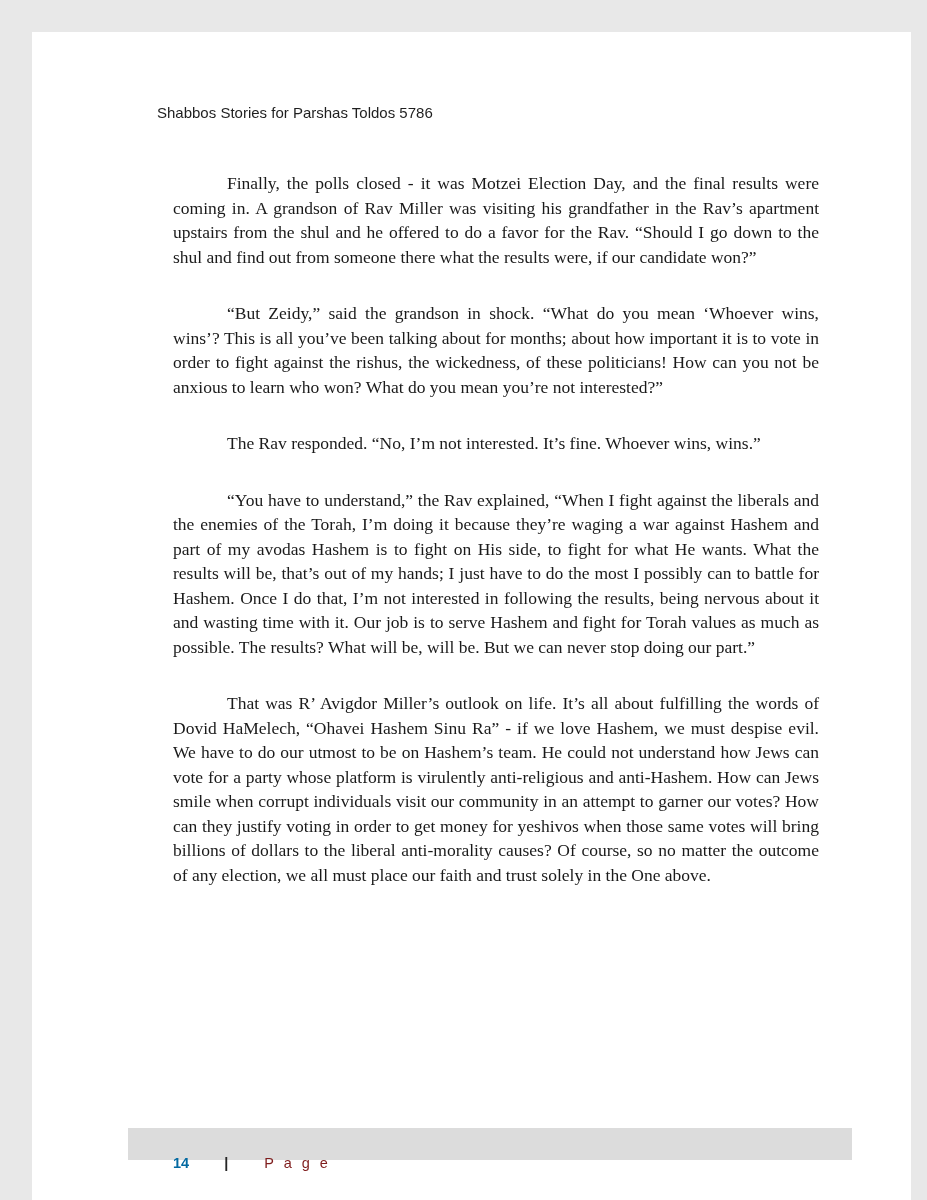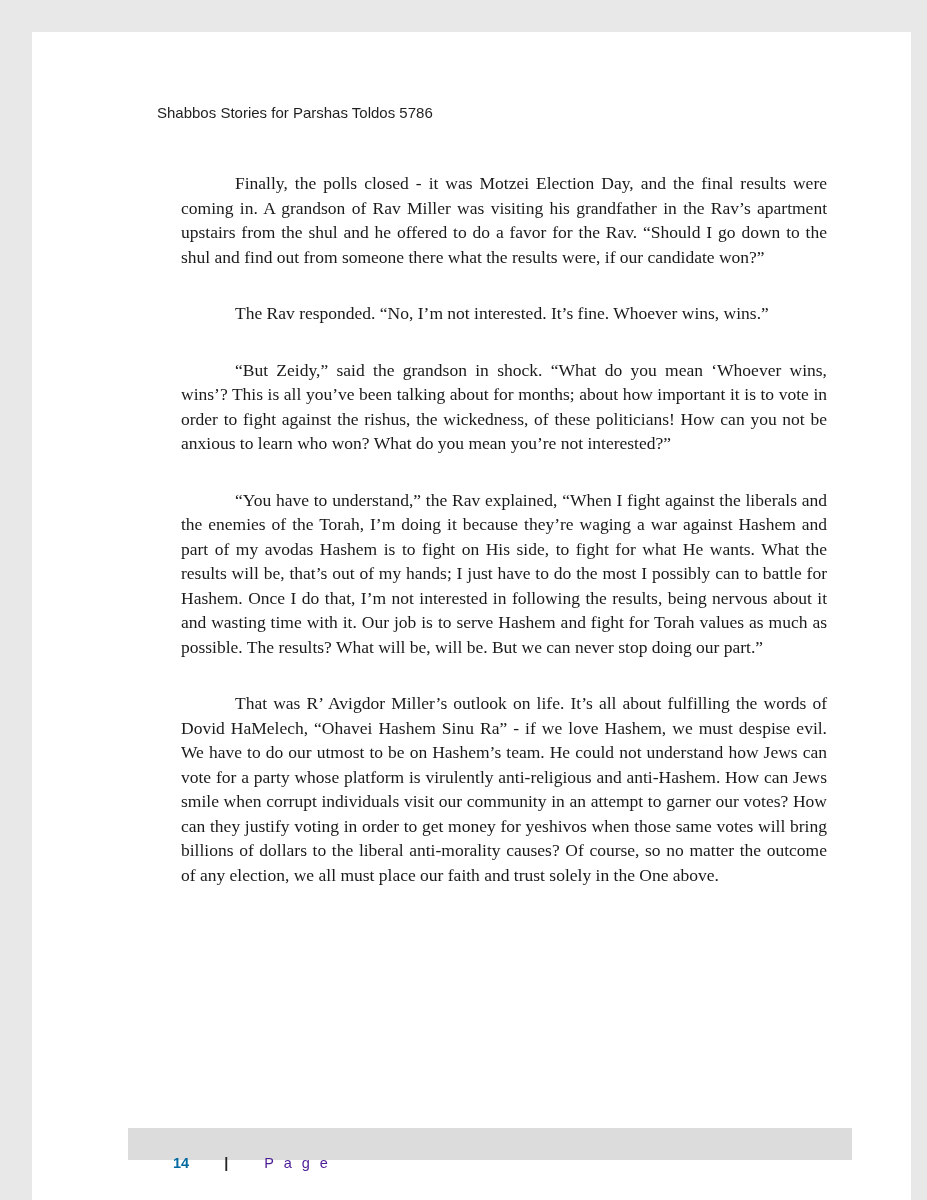--- a/index.html
+++ b/index.html
@@ -18,21 +18,21 @@
     left: 109px;
     right: 109px;
     font-family: "Liberation Sans", sans-serif;
     font-size: 15px;
     line-height: 18px;
     color: #1f1f1f;
   }
   .content {
     position: absolute;
     top: 107px;
-    left: 117px;
+    left: 109px;
     width: 710px;
     font-family: "Liberation Serif", "DejaVu Serif", serif;
     font-size: 17.5px;
     line-height: 24.5px;
     color: #1a1a1a;
     text-align: justify;
   }
   .content p.body-para {
     margin: 0;
     text-indent: 54px;
@@ -63,35 +63,35 @@
   .page-footer .num {
     font-weight: bold;
     color: #0369a1;
   }
   .page-footer .sep {
     font-weight: bold;
     color: #262626;
     margin: 0 4px 0 3px;
   }
   .page-footer .label {
-    color: #4c1d95;
+    color: #7f1d1d;
     letter-spacing: 3px;
   }
 </style>
 </head>
 <body>
 
 <div class="page">
 
   <div class="running-head">Shabbos Stories for Parshas Toldos 5786</div>
 
   <div class="content">
     <p class="body-para">Finally, the polls closed - it was Motzei Election Day, and the final results were coming in. A grandson of Rav Miller was visiting his grandfather in the Rav’s apartment upstairs from the shul and he offered to do a favor for the Rav. “Should I go down to the shul and find out from someone there what the results were, if our candidate won?”</p>
+    <p class="body-para">“But Zeidy,” said the grandson in shock. “What do you mean ‘Whoever wins, wins’? This is all you’ve been talking about for months; about how important it is to vote in order to fight against the rishus, the wickedness, of these politicians! How can you not be anxious to learn who won? What do you mean you’re not interested?”</p>
     <p class="body-para">The Rav responded. “No, I’m not interested. It’s fine. Whoever wins, wins.”</p>
-    <p class="body-para">“But Zeidy,” said the grandson in shock. “What do you mean ‘Whoever wins, wins’? This is all you’ve been talking about for months; about how important it is to vote in order to fight against the rishus, the wickedness, of these politicians! How can you not be anxious to learn who won? What do you mean you’re not interested?”</p>
     <p class="body-para">“You have to understand,” the Rav explained, “When I fight against the liberals and the enemies of the Torah, I’m doing it because they’re waging a war against Hashem and part of my avodas Hashem is to fight on His side, to fight for what He wants. What the results will be, that’s out of my hands; I just have to do the most I possibly can to battle for Hashem. Once I do that, I’m not interested in following the results, being nervous about it and wasting time with it. Our job is to serve Hashem and fight for Torah values as much as possible. The results? What will be, will be. But we can never stop doing our part.”</p>
     <p class="body-para">That was R’ Avigdor Miller’s outlook on life. It’s all about fulfilling the words of Dovid HaMelech, “Ohavei Hashem Sinu Ra” - if we love Hashem, we must despise evil. We have to do our utmost to be on Hashem’s team. He could not understand how Jews can vote for a party whose platform is virulently anti-religious and anti-Hashem. How can Jews smile when corrupt individuals visit our community in an attempt to garner our votes? How can they justify voting in order to get money for yeshivos when those same votes will bring billions of dollars to the liberal anti-morality causes? Of course, so no matter the outcome of any election, we all must place our faith and trust solely in the One above.</p>
   </div>
 
   <div class="footer-rule"></div>
 
   <div class="page-footer">
     <span class="num">14</span><span class="sep">|</span><span class="label">P a g e</span>
   </div>
 

